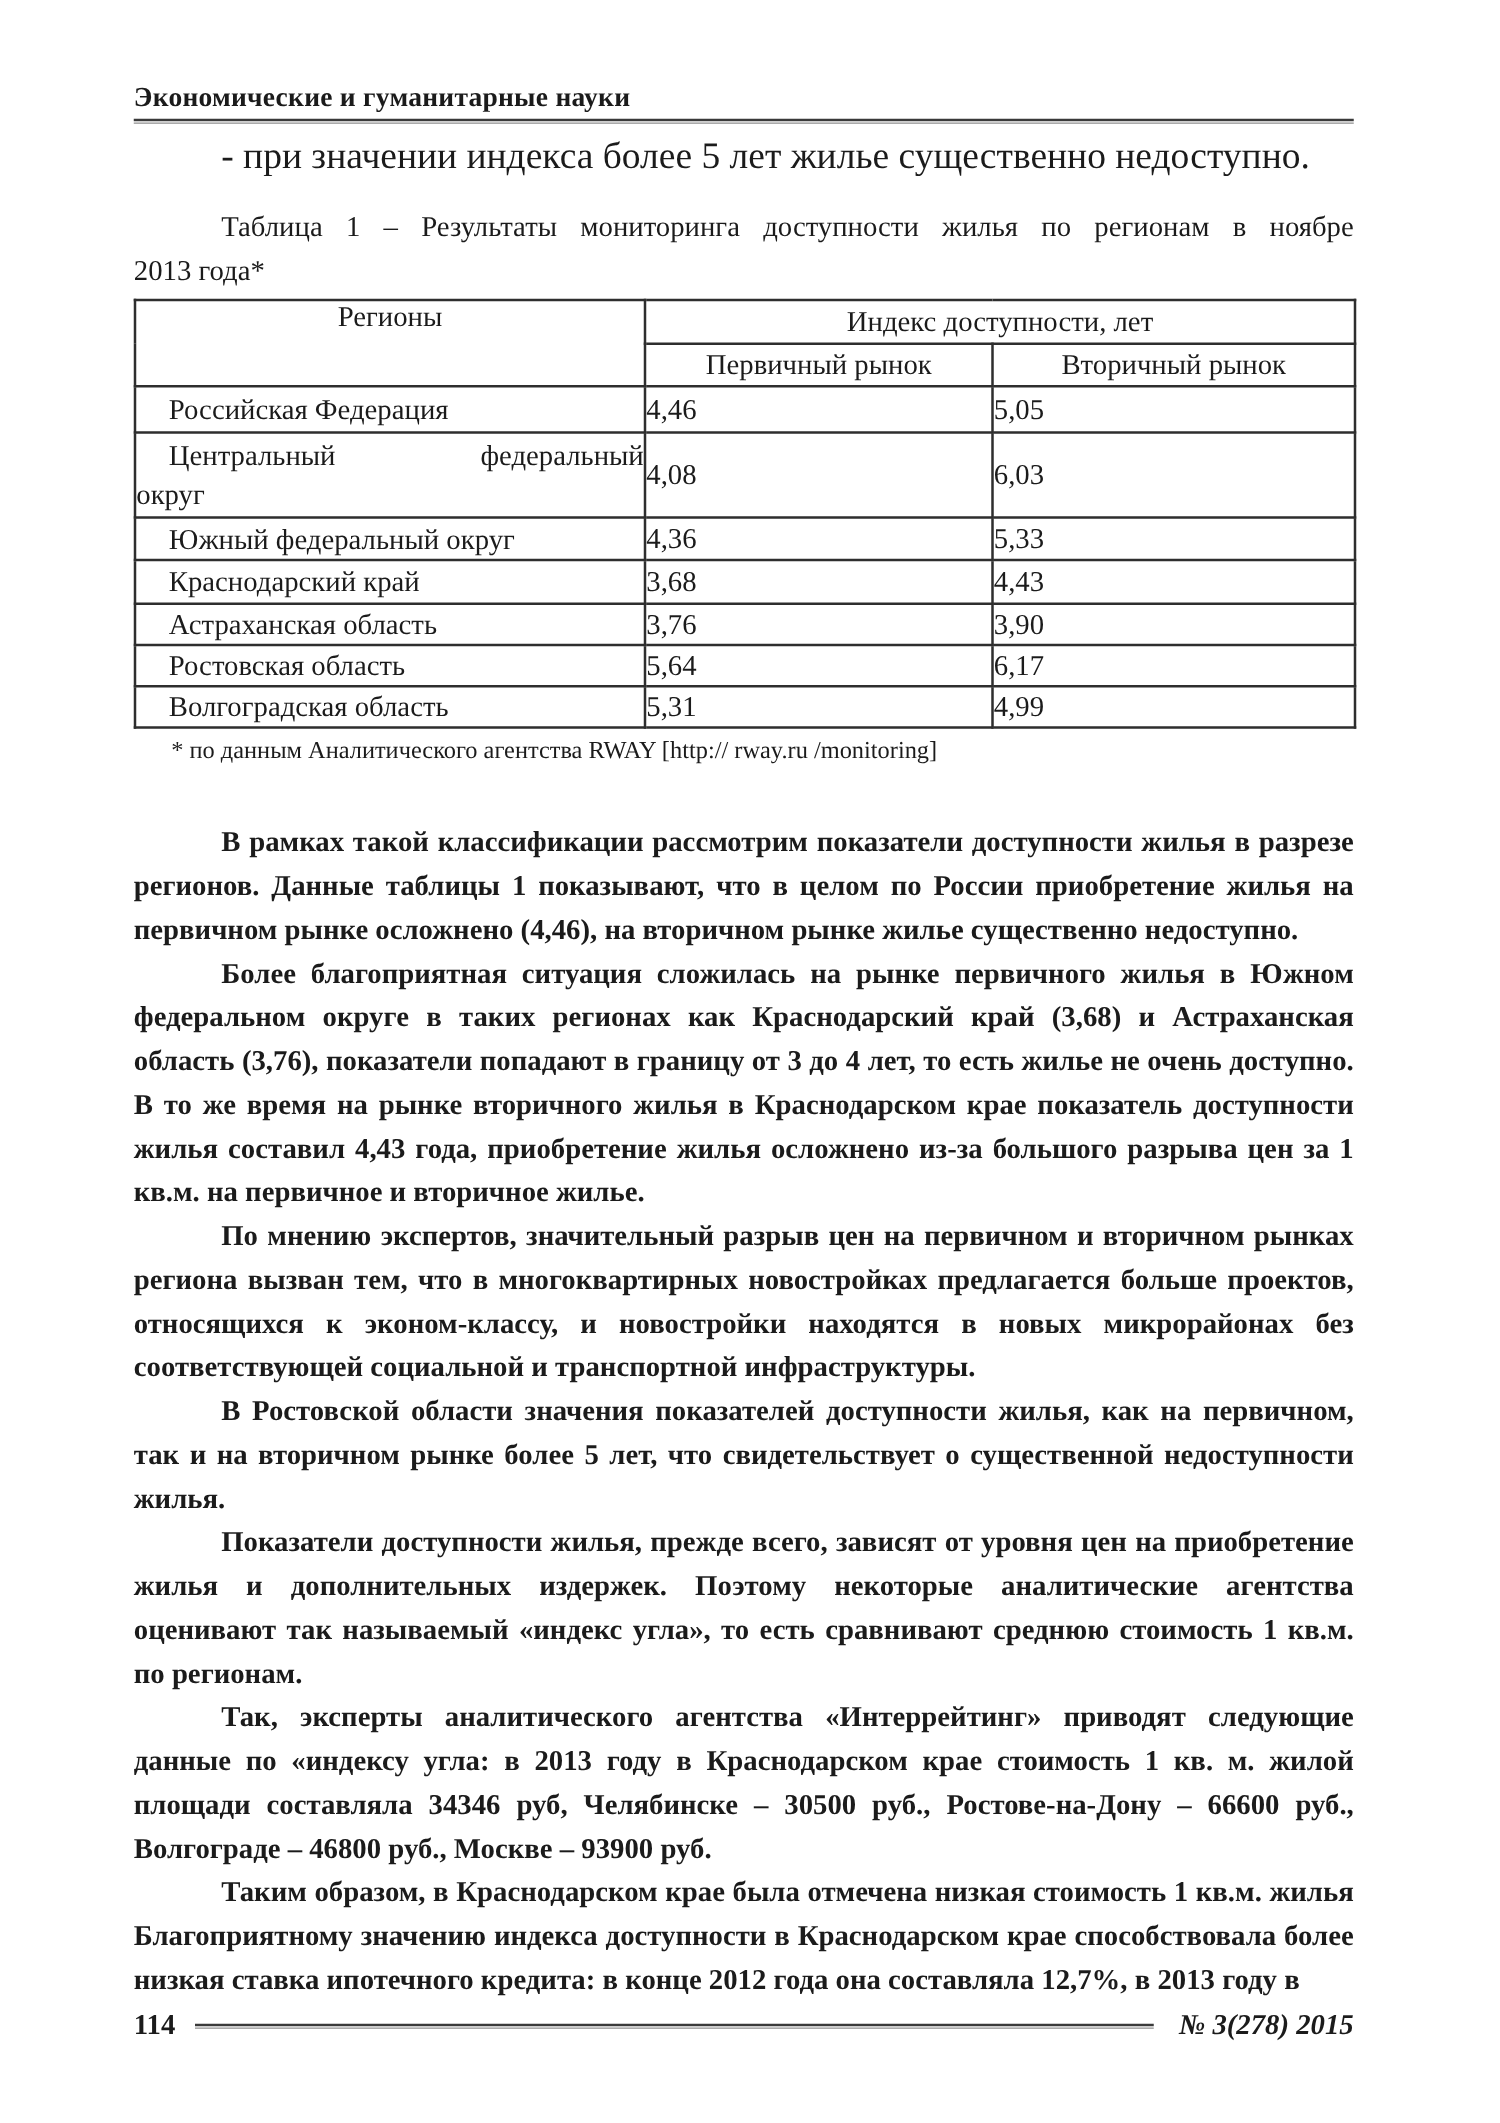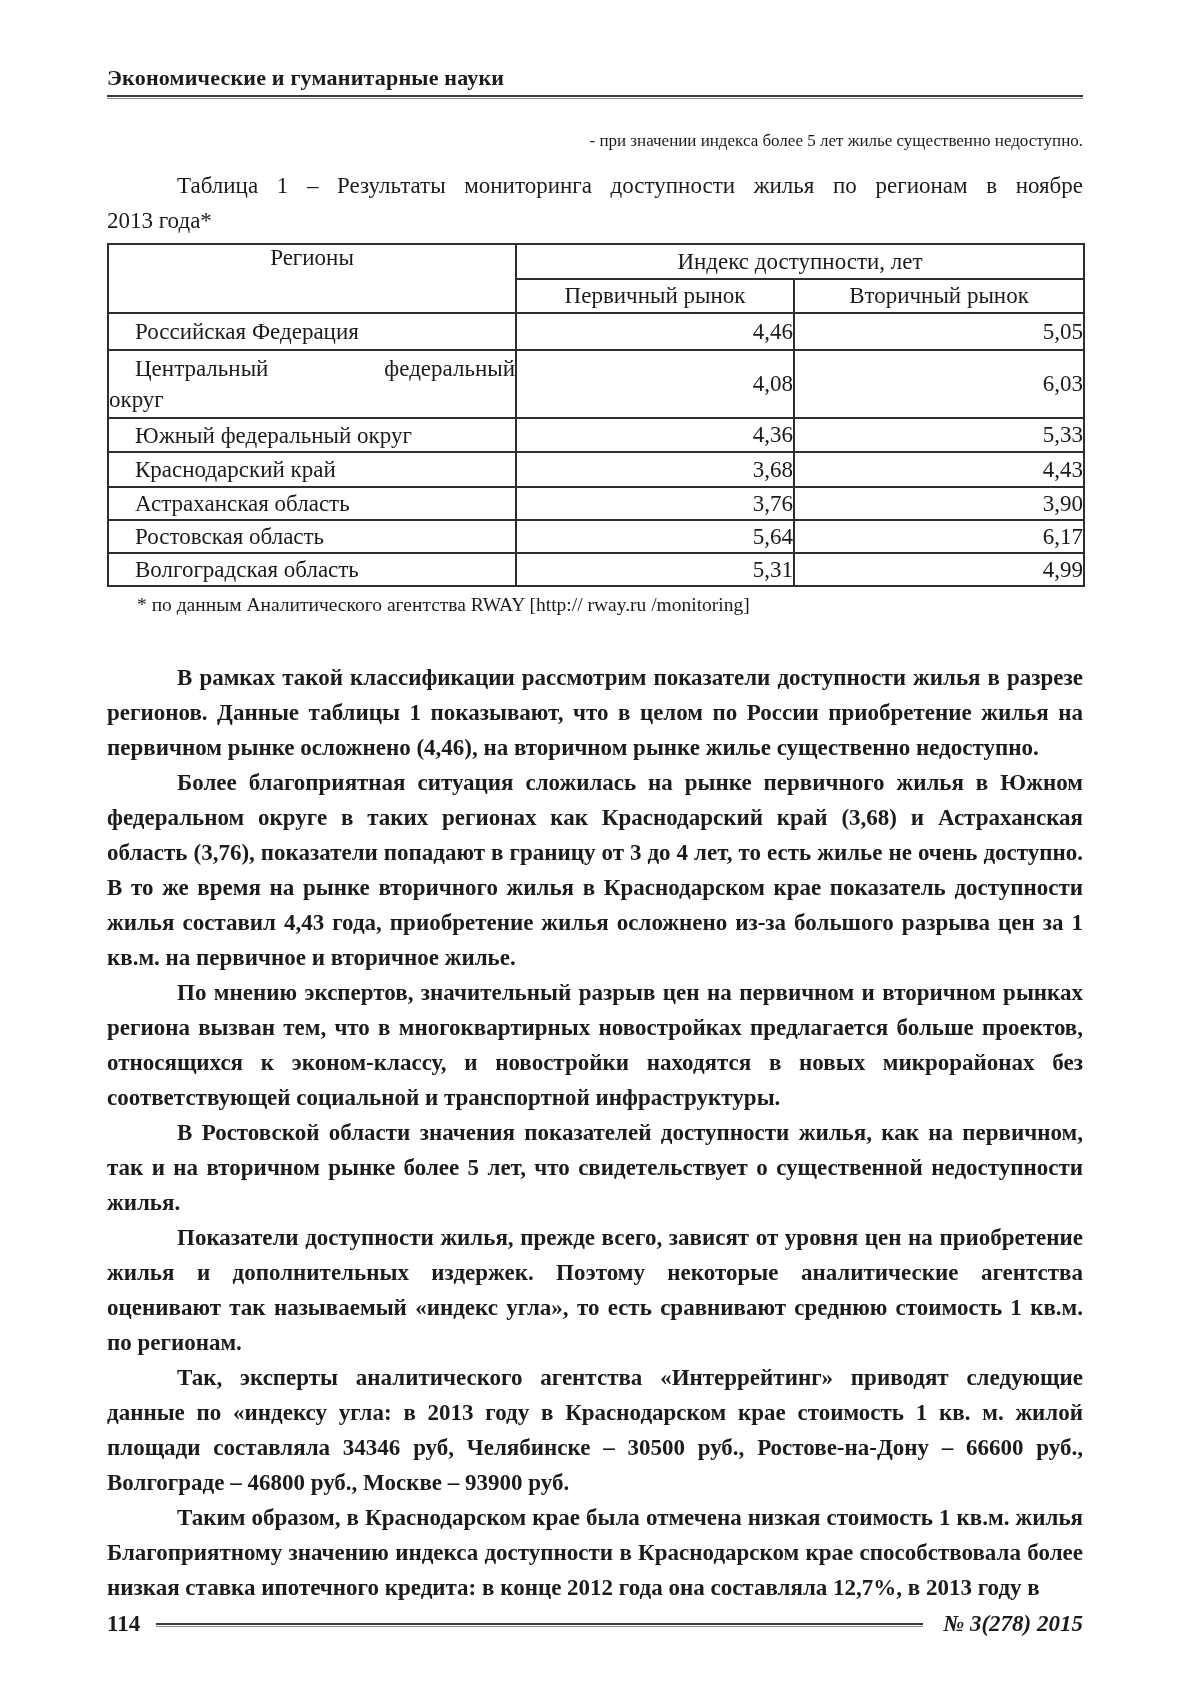--- a/index.html
+++ b/index.html
@@ -6,35 +6,35 @@
   body{
     width:1200px;min-height:1698px;background:#ffffff;color:#1b1b1b;
     font-family:"Liberation Serif","DejaVu Serif",serif;
     box-sizing:border-box;padding:64px 117px 40px 107px;
   }
   .page{width:976px;}
   
   .journal-title{font-size:22px;font-weight:bold;letter-spacing:.2px;line-height:28px;}
   .header-rule{margin-top:3px;height:1px;border-top:2px solid #3a3a3a;border-bottom:1px solid #8f8f8f;}
   
-  .intro{margin-top:24px;font-size:17px;line-height:35px;text-indent:70px;text-align:right;}
+  .intro{margin-top:8px;font-size:30px;line-height:35px;text-indent:70px;}
   
-  .caption{margin-top:10px;font-size:23px;}
+  .caption{margin-top:22px;font-size:23px;}
   .caption-line1{line-height:35px;text-indent:70px;text-align:justify;text-align-last:justify;}
   .caption-line2{line-height:35px;}
   
   table.housing{border-collapse:collapse;width:976px;margin-top:5px;font-size:23px;table-layout:fixed;}
   table.housing td{border:2px solid #2e2e2e;padding:0;}
   .th-regions{vertical-align:top;text-align:center;padding-top:3px;border-bottom-width:3px;}
   .th-index{text-align:center;vertical-align:middle;}
   .sub-row td{border-bottom-width:3px;text-align:center;vertical-align:middle;}
   .region-cell{white-space:pre-line;text-align:justify;text-indent:26px;
                padding:2px 10px 2px 6px;vertical-align:middle;line-height:31px;}
   .region-cell.two-line{text-align-last:justify;}
-  .num-cell{text-align:right;vertical-align:middle;}
+  .num-cell{text-align:left;vertical-align:middle;}
   
   .footnote{margin-top:5px;font-size:19.5px;line-height:26px;padding-left:30px;}
   
   .body-text{margin-top:42px;}
   .body-text p{margin:0;font-size:23px;line-height:35px;text-align:justify;text-indent:70px;font-weight:bold;}
   
   .page-footer{margin-top:6px;display:flex;align-items:center;font-size:23px;font-weight:bold;}
   .footer-rule{flex:1;height:1px;border-top:2px solid #3a3a3a;border-bottom:1px solid #8f8f8f;margin:2px 20px 0 16px;}
   .issue{font-style:italic;white-space:nowrap;}
   .page-num{white-space:nowrap;}

